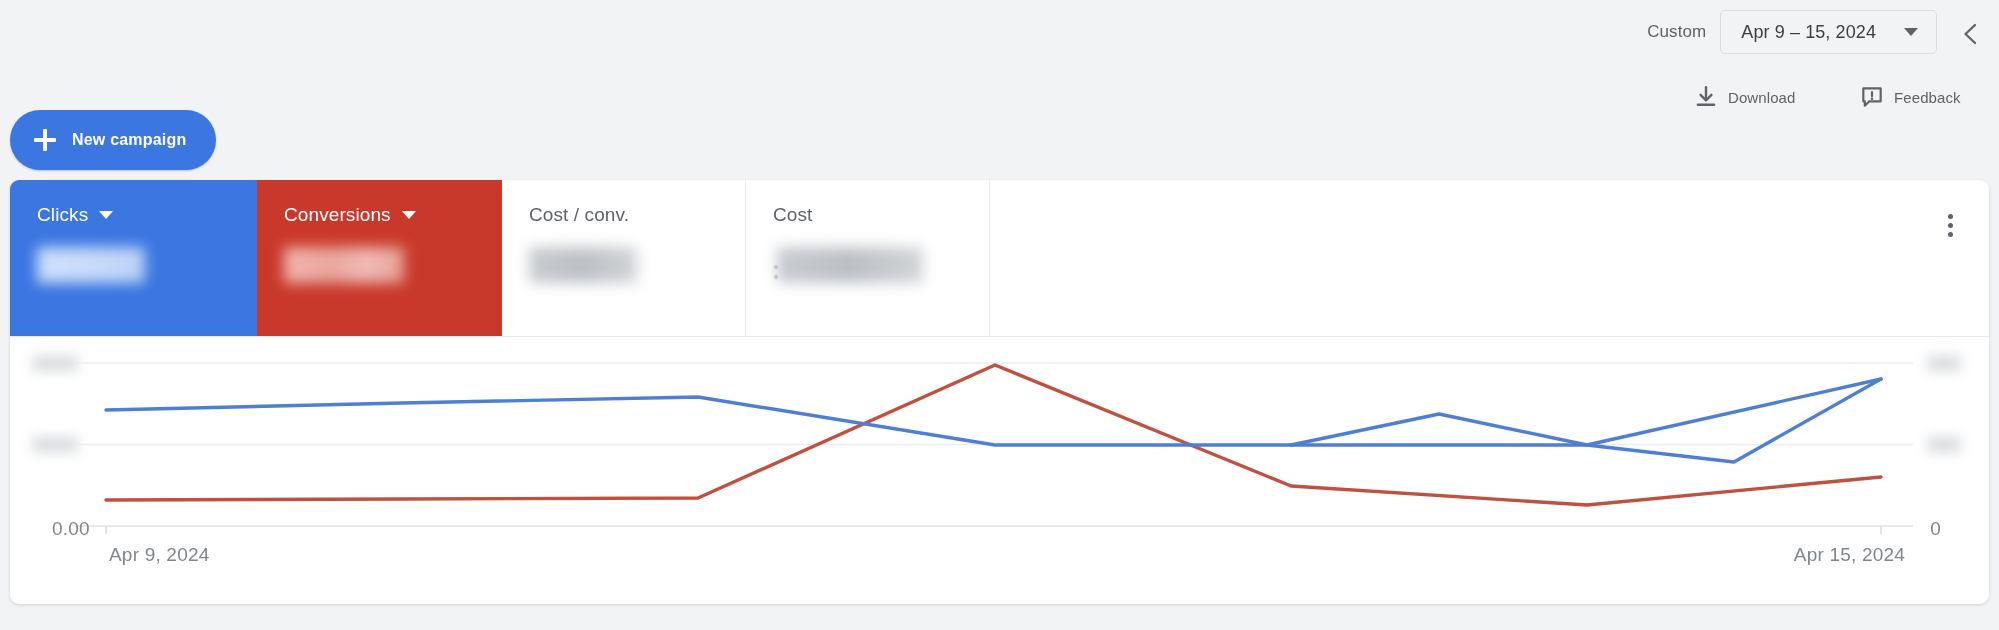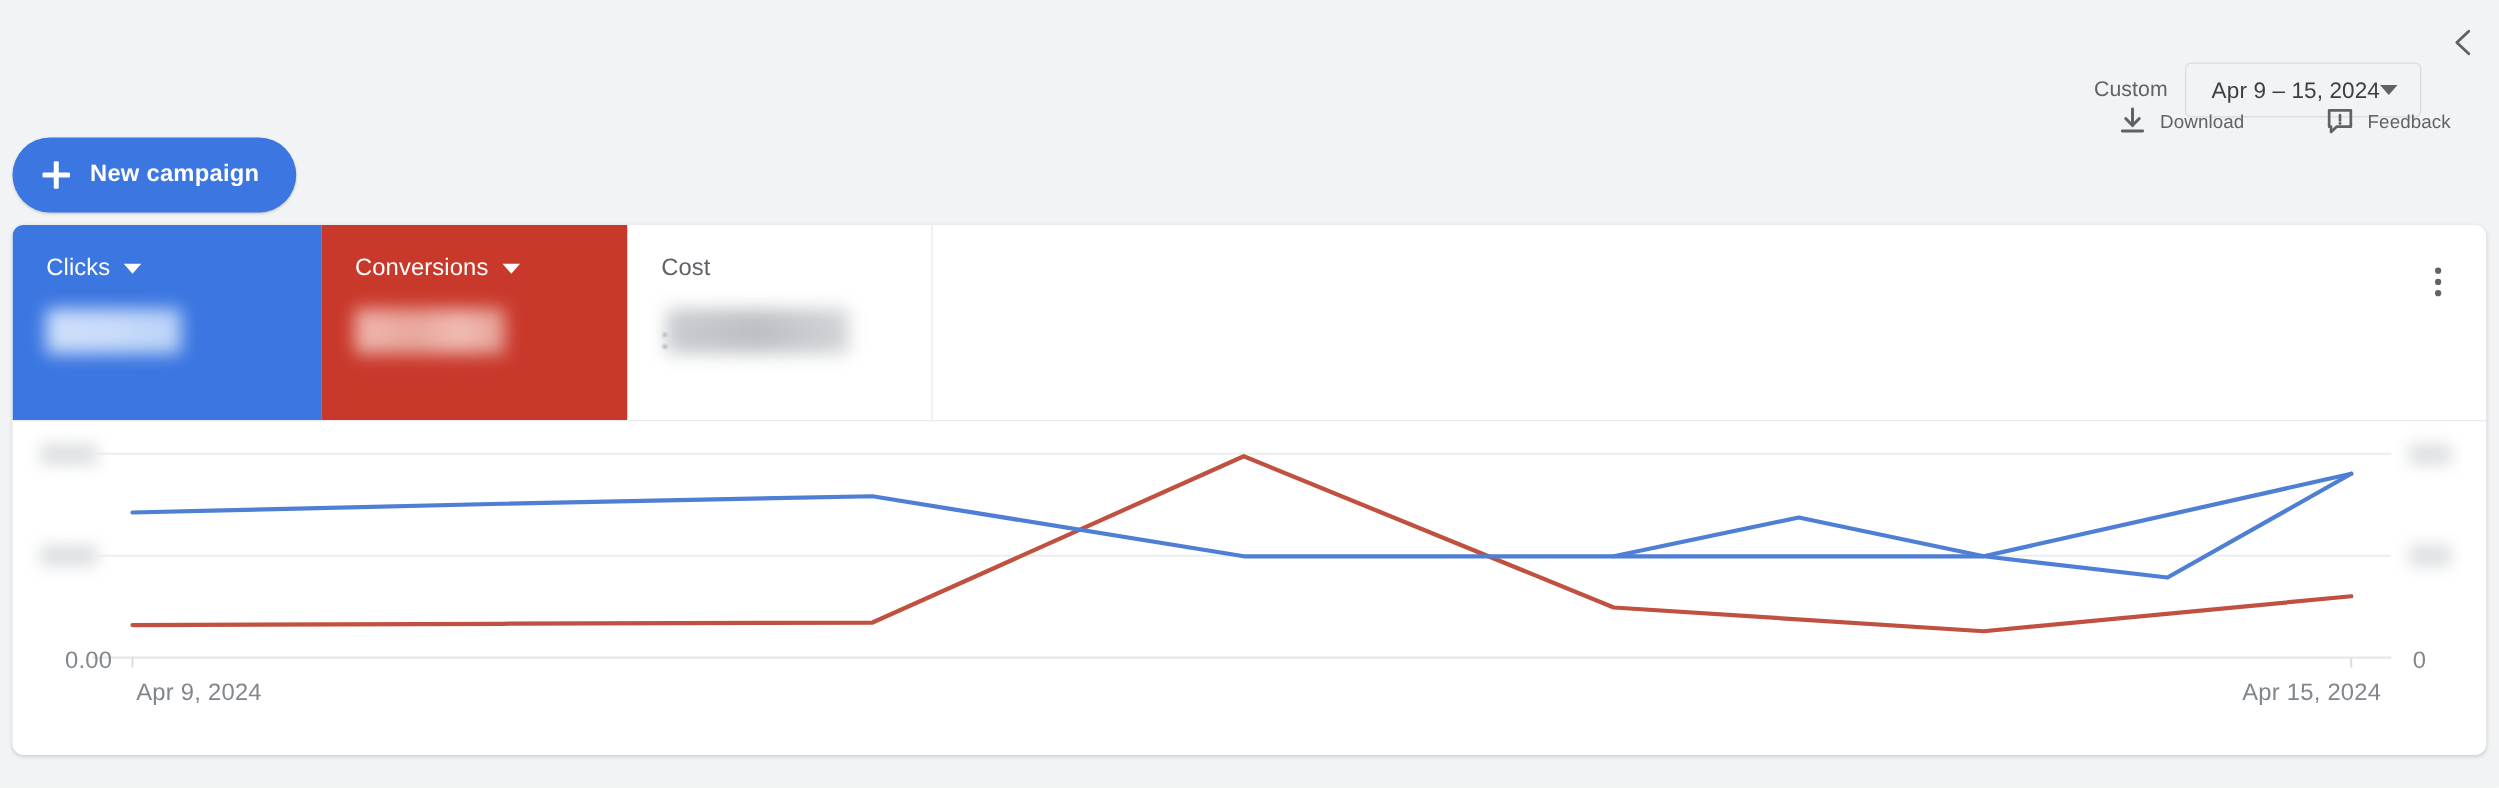--- a/index.html
+++ b/index.html
@@ -24,30 +24,30 @@
     width: 1999px;
     height: 62px;
   }
   .daterange-wrap {
     position: absolute;
     right: 62px;
     top: 10px;
     display: flex;
     align-items: center;
     gap: 14px;
-    margin-top: 40px;
   }
   .custom-label {
     font-size: 17px;
     color: #5f6368;
     letter-spacing: .1px;
   }
   .daterange-box {
     display: flex;
     align-items: center;
+    gap: 28px;
     border: 1px solid #dadce0;
     border-radius: 5px;
     background: #f1f3f4;
     padding: 10px 16px 10px 20px;
     height: 22px;
     box-sizing: content-box;
     cursor: pointer;
   }
   .daterange-text {
     font-size: 18px;
@@ -87,21 +87,21 @@
     top: 48px;
     display: flex;
     align-items: center;
     gap: 16px;
     background: #3b76e1;
     color: #fff;
     border: none;
     border-radius: 32px;
     height: 60px;
     padding: 0 30px 0 24px;
-    font-size: 19px;
+    font-size: 16px;
     font-weight: bold;
     letter-spacing: .2px;
     cursor: pointer;
     font-family: "Liberation Sans", sans-serif;
     box-shadow: 0 1px 2px rgba(60,64,67,.25);
   }
   .plus-icon {
     position: relative;
     width: 22px;
     height: 22px;
@@ -308,20 +308,26 @@
       </div>
 
       <div class="metric-card m-conv">
         <div class="metric-title">
           <span>Conversions</span>
           <span class="caret"></span>
         </div>
         <div class="metric-value"></div>
       </div>
 
+      <div class="metric-card m-plain">
+        <div class="metric-title">
+          <span>Cost / conv.</span>
+        </div>
+        <div class="metric-value"></div>
+      </div>
 
       <div class="metric-card m-plain cost-card">
         <div class="metric-title">
           <span>Cost</span>
         </div>
         <span class="cost-colon">:</span>
         <div class="metric-value"></div>
       </div>
 
       <div class="kebab">

